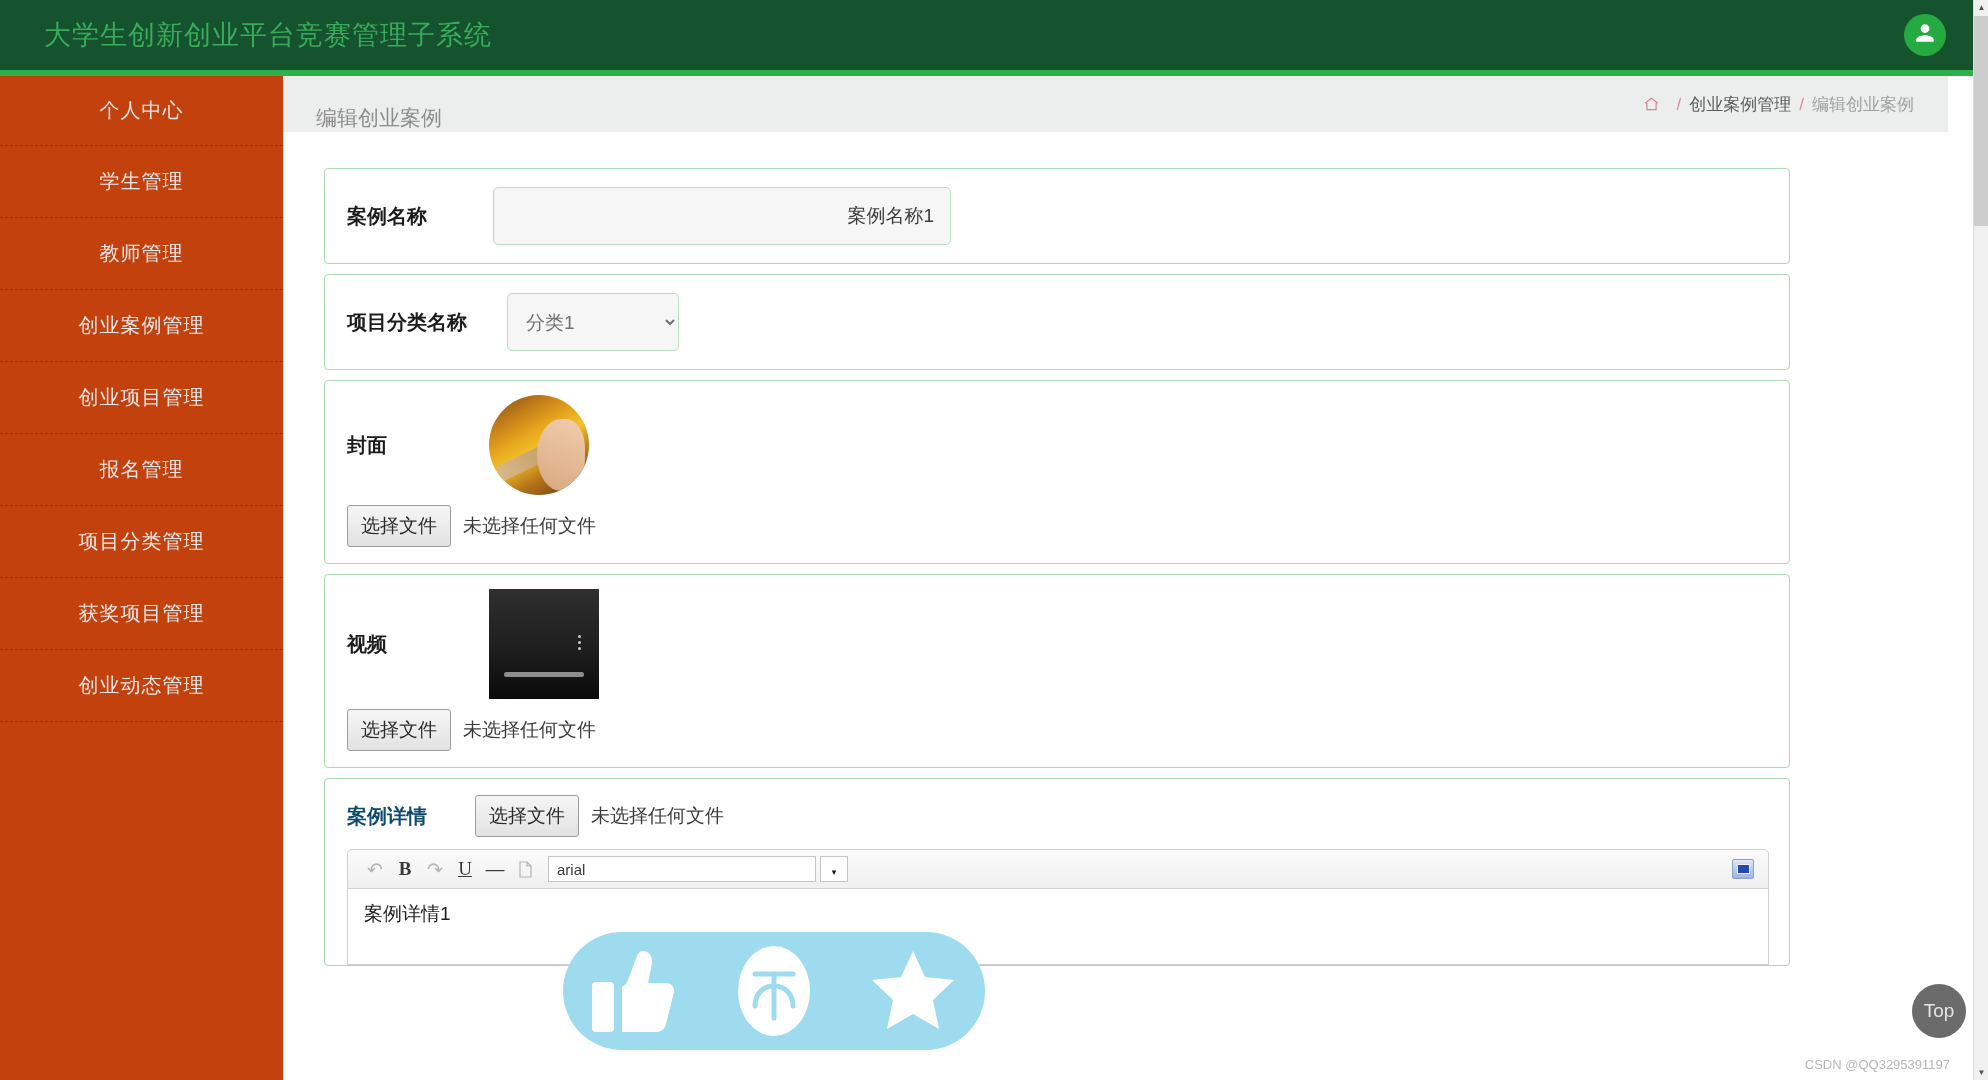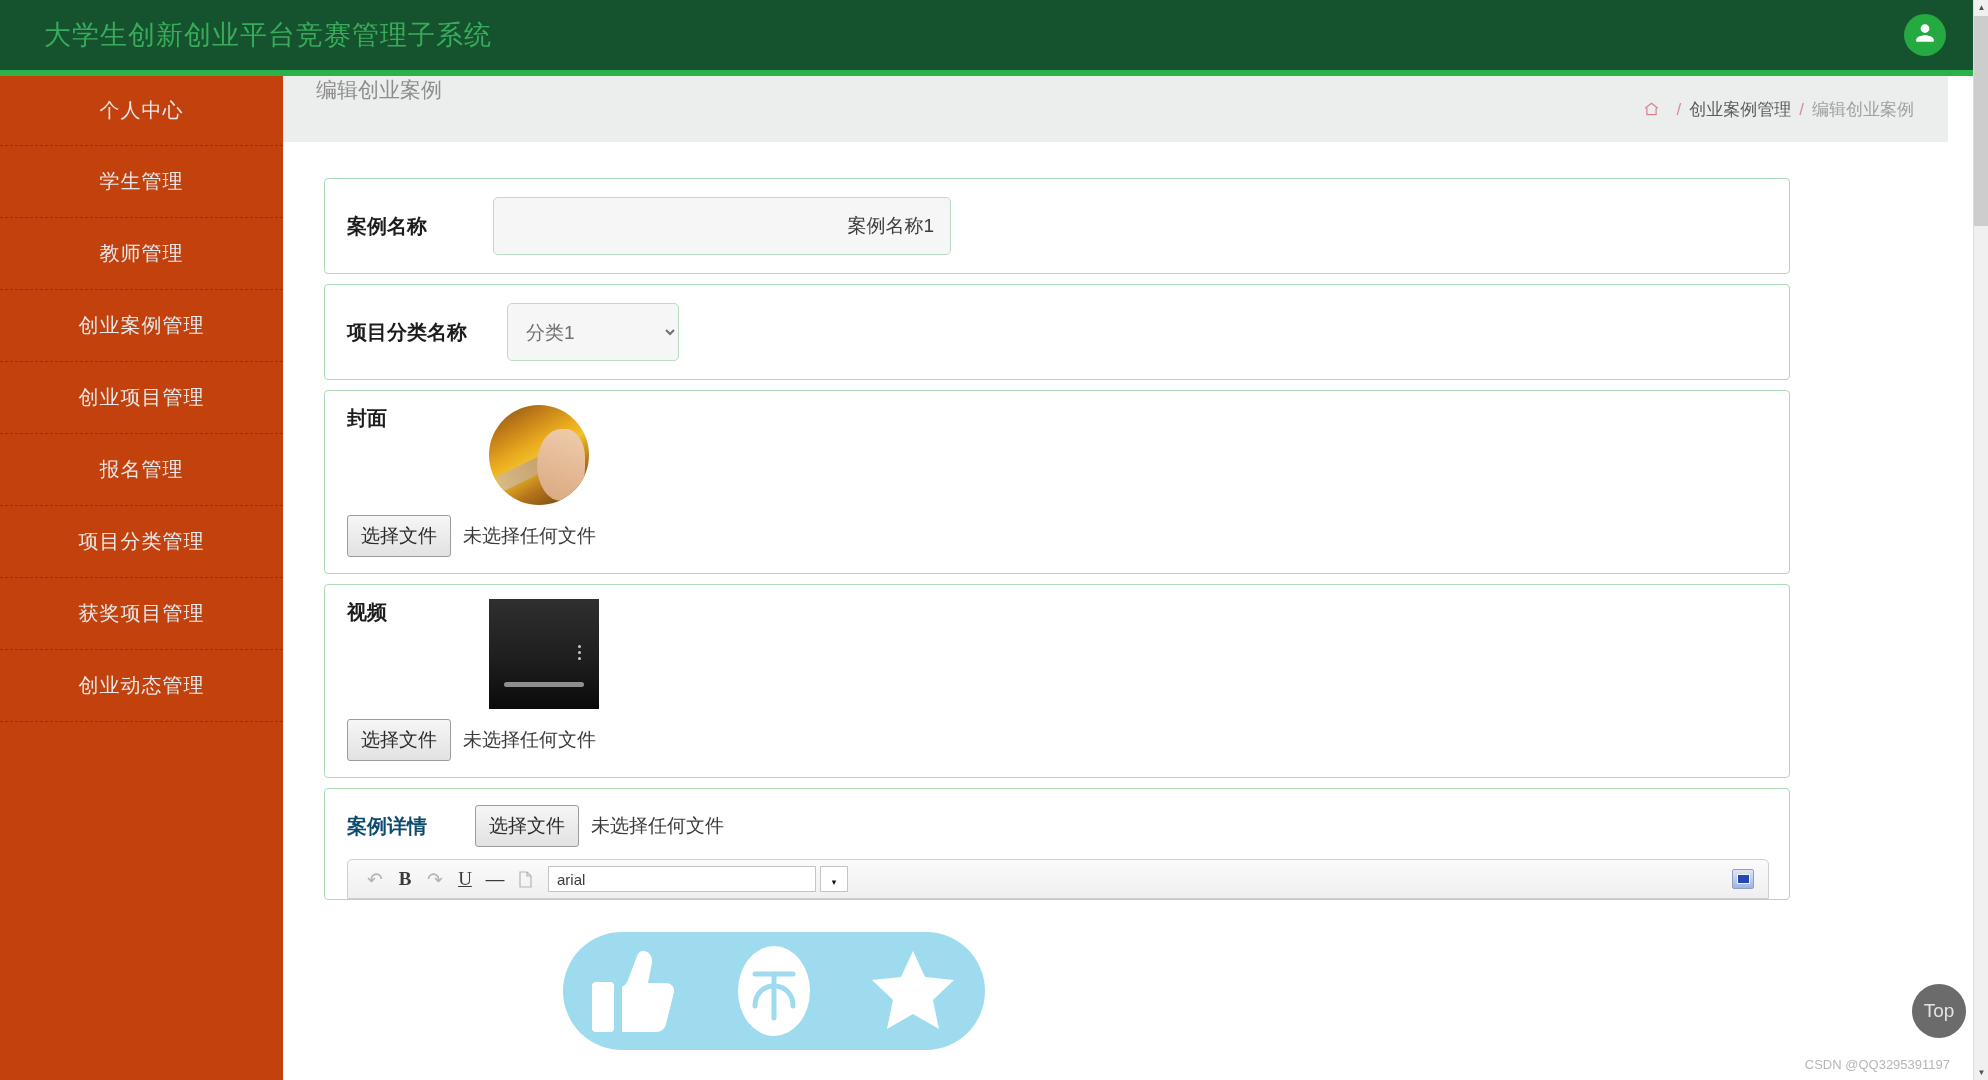--- a/index.html
+++ b/index.html
@@ -56,23 +56,23 @@
   
   .main {
     position: absolute; top: 76px; left: 283px;
     width: 1705px; height: 1004px;
     background: #ffffff;
     overflow: hidden;
   }
   .page-bar {
     position: relative;
     margin: 0 0 0 0;
-    height: 66px;
+    height: 56px;
     background: #eceeed;
-    display: flex; align-items: flex-start;
+    display: flex; align-items: flex-end;
     width: 1665px;
   }
   .page-title {
     margin-left: 33px;
     font-size: 21px;
     color: #8d8d8d;
   }
   .breadcrumb {
     position: absolute; right: 34px; top: 50%;
     transform: translateY(-50%);
@@ -127,21 +127,21 @@
     border-radius: 5px;
     background: #f5f6f5;
     font-size: 19px; color: #707070;
     padding: 0 14px;
     font-family: inherit;
     outline: none;
   }
 
   
   .media-row { padding: 14px 22px 16px 22px; }
-  .media-top { display: flex; align-items: flex-start; }
+  .media-top { display: flex; align-items: center; }
   .media-lbl {
     font-size: 20px; color: #1c1c1c; font-weight: bold;
     min-width: 122px; white-space: nowrap;
   }
   .thumb-circle {
     width: 100px; height: 100px; border-radius: 50%;
     margin-left: 20px;
     background:
       radial-gradient(circle at 66% 60%, #f3c9a6 0 16px, rgba(243,201,166,0) 17px),
       linear-gradient(150deg, #7a4a14 0%, #c07c18 22%, #e8a81e 40%, #f2c22a 52%, #b4731a 72%, #5d3510 100%);
@@ -453,20 +453,21 @@
                 <path d="M8 1v4h4"></path>
               </svg>
           </span>
           <span class="font-sel">arial</span>
           <span class="size-sel">▾</span>
           <span class="tb-right">
               <i></i>
             </span>
         </div>
 
+        <div class="ed-body">案例详情1</div>
       </div>
     </div>
 
   </div>
 </div>
 
 <div class="csdn-pill">
   <span class="pill-ic">
     <svg width="86" height="90" viewBox="0 0 86 90" fill="#ffffff">
       <rect x="0" y="36" width="22" height="50" rx="4"></rect>

